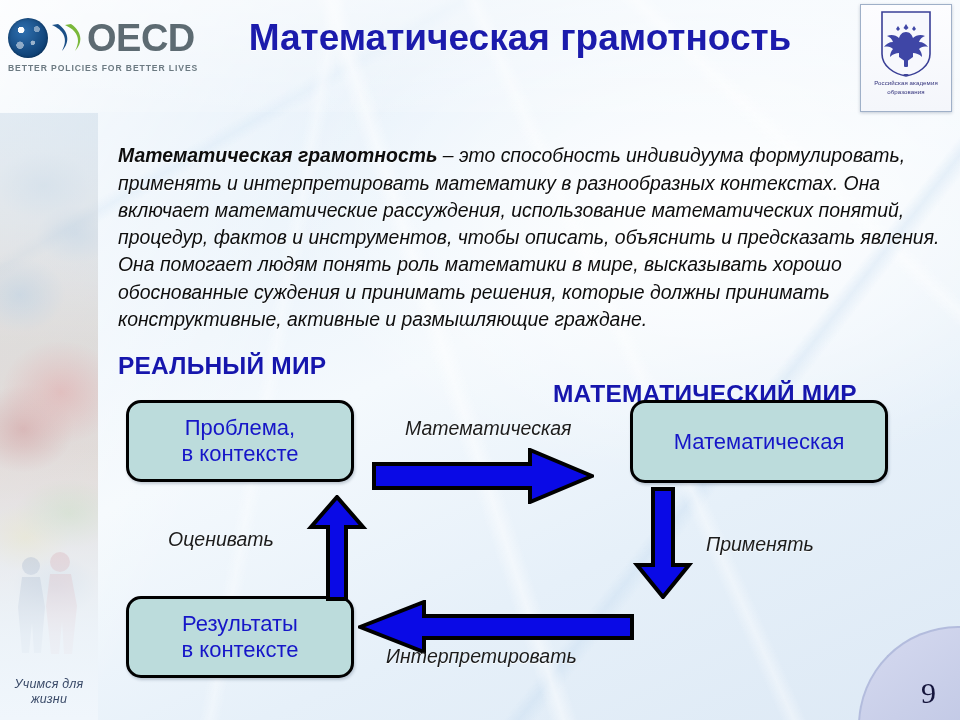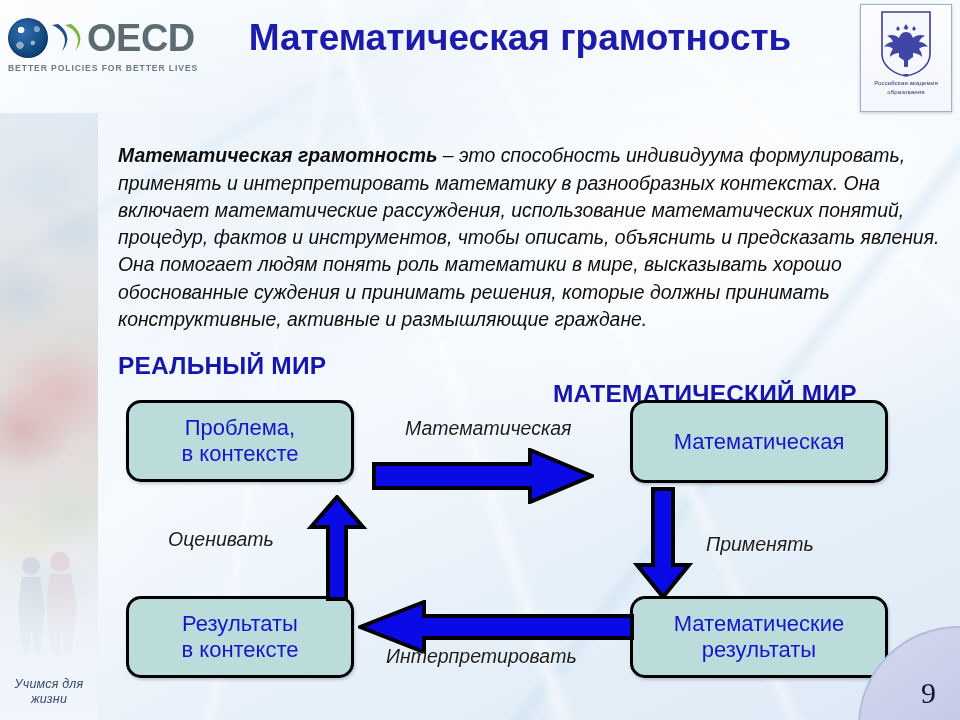--- a/index.html
+++ b/index.html
@@ -284,26 +284,20 @@
       </div>
     </div>
 
     <div class="node" id="node-results">
       <div>
         <div>Результаты</div>
         <div>в контексте</div>
       </div>
     </div>
 
-    <div class="node" id="node-mathres">
-      <div>
-        <div>Математические</div>
-        <div>результаты</div>
-      </div>
-    </div>
 
     <svg class="arrow-svg" id="arr-right" width="222" height="56" viewBox="0 0 222 56">
       <path d="M2 16 H158 V2 L220 28 L158 54 V40 H2 Z" fill="#0a0ae6" stroke="#000" stroke-width="4" stroke-linejoin="miter"></path>
     </svg>
 
     <svg class="arrow-svg" id="arr-down" width="60" height="112" viewBox="0 0 60 112">
       <path d="M20 2 H40 V78 H56 L30 110 L4 78 H20 Z" fill="#0a0ae6" stroke="#000" stroke-width="4" stroke-linejoin="miter"></path>
     </svg>
 
     <svg class="arrow-svg" id="arr-left" width="276" height="54" viewBox="0 0 276 54">

